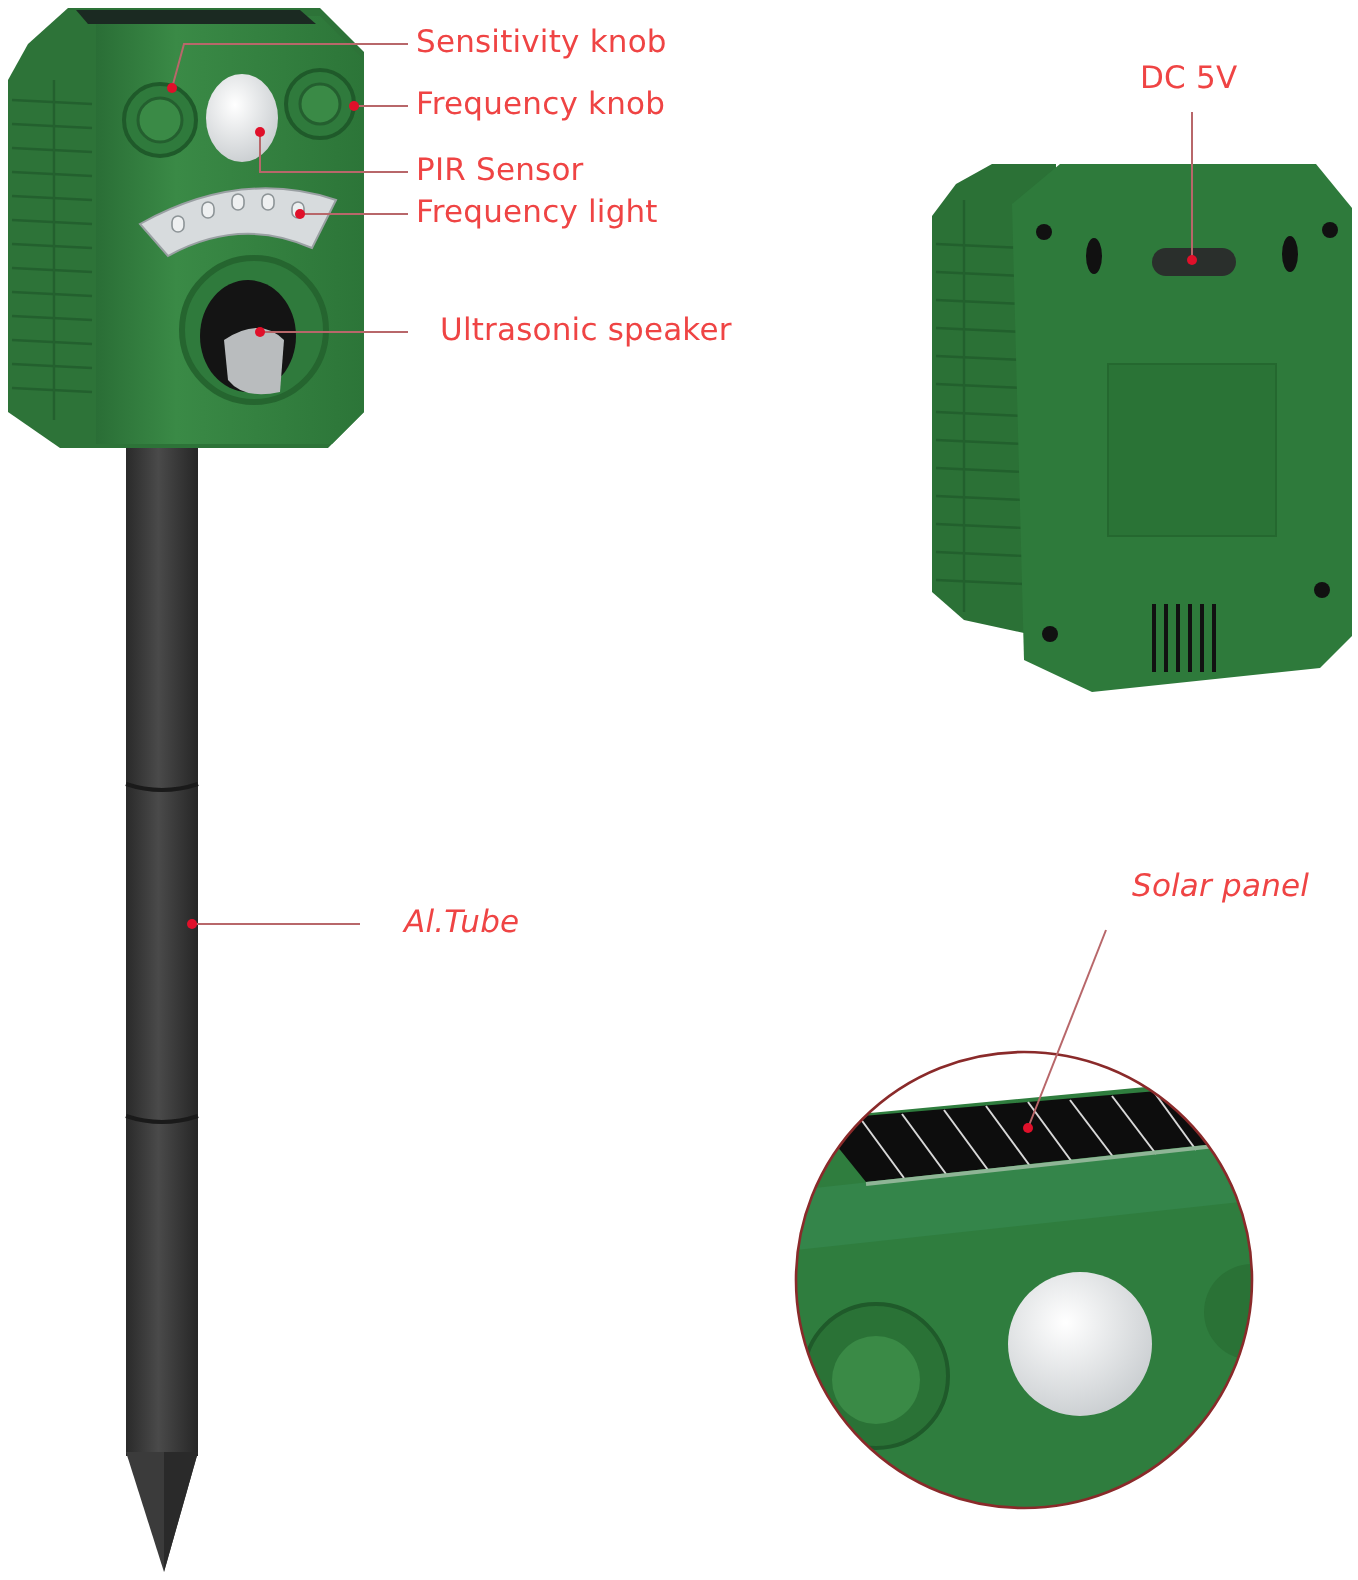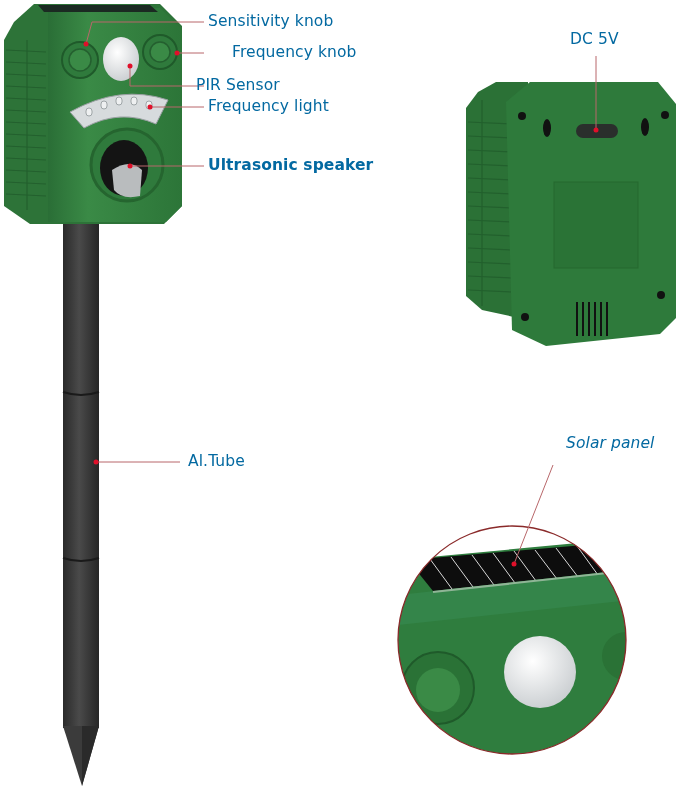--- a/index.html
+++ b/index.html
@@ -1,18 +1,18 @@
 <!DOCTYPE html>
 <html><head>
 <meta charset="utf-8">
 <style>
   html, body { margin:0; padding:0; background:#ffffff; }
   body { width:679px; height:790px; position:relative; overflow:hidden;
          font-family:"DejaVu Sans","Liberation Sans",sans-serif; }
-  .label { position:absolute; font-size:15.5px; color:#0369a1; white-space:nowrap; letter-spacing:0.1px; }
+  .label { position:absolute; font-size:15.5px; color:#ef4444; white-space:nowrap; letter-spacing:0.1px; }
   svg { position:absolute; left:0; top:0; }
 </style>
 </head>
 <body>
 
 <svg width="679" height="790" viewBox="0 0 679 790">
   <defs>
     <linearGradient id="stakeG" x1="0" x2="1">
       <stop offset="0" stop-color="#2a2a2a"></stop>
       <stop offset="0.45" stop-color="#4a4a4a"></stop>
@@ -162,19 +162,19 @@
     <circle cx="130" cy="66" r="2.5"></circle>
     <circle cx="150" cy="107" r="2.5"></circle>
     <circle cx="130" cy="166" r="2.5"></circle>
     <circle cx="96" cy="462" r="2.5"></circle>
     <circle cx="596" cy="130" r="2.5"></circle>
     <circle cx="514" cy="564" r="2.5"></circle>
   </g>
 </svg>
 
 <div class="label" style="left:208px; top:12px;">Sensitivity knob</div>
-<div class="label" style="left:208px; top:43px;margin-left:24px;">Frequency knob</div>
-<div class="label" style="left:196px; top:76px;">PIR Sensor</div>
+<div class="label" style="left:208px; top:43px;">Frequency knob</div>
+<div class="label" style="left:208px; top:76px;">PIR Sensor</div>
 <div class="label" style="left:208px; top:97px;">Frequency light</div>
-<div class="label" style="left:208px; top:156px;font-weight:bold;">Ultrasonic speaker</div>
-<div class="label" style="left:188px; top:452px;">Al.Tube</div>
+<div class="label" style="left:220px; top:156px;">Ultrasonic speaker</div>
+<div class="label" style="left:202px; top:452px;font-style:italic;">Al.Tube</div>
 <div class="label" style="left:570px; top:30px;text-align:center;">DC 5V</div>
 <div class="label" style="left:566px; top:434px;font-style:italic;">Solar panel</div>
 
 </body></html>

